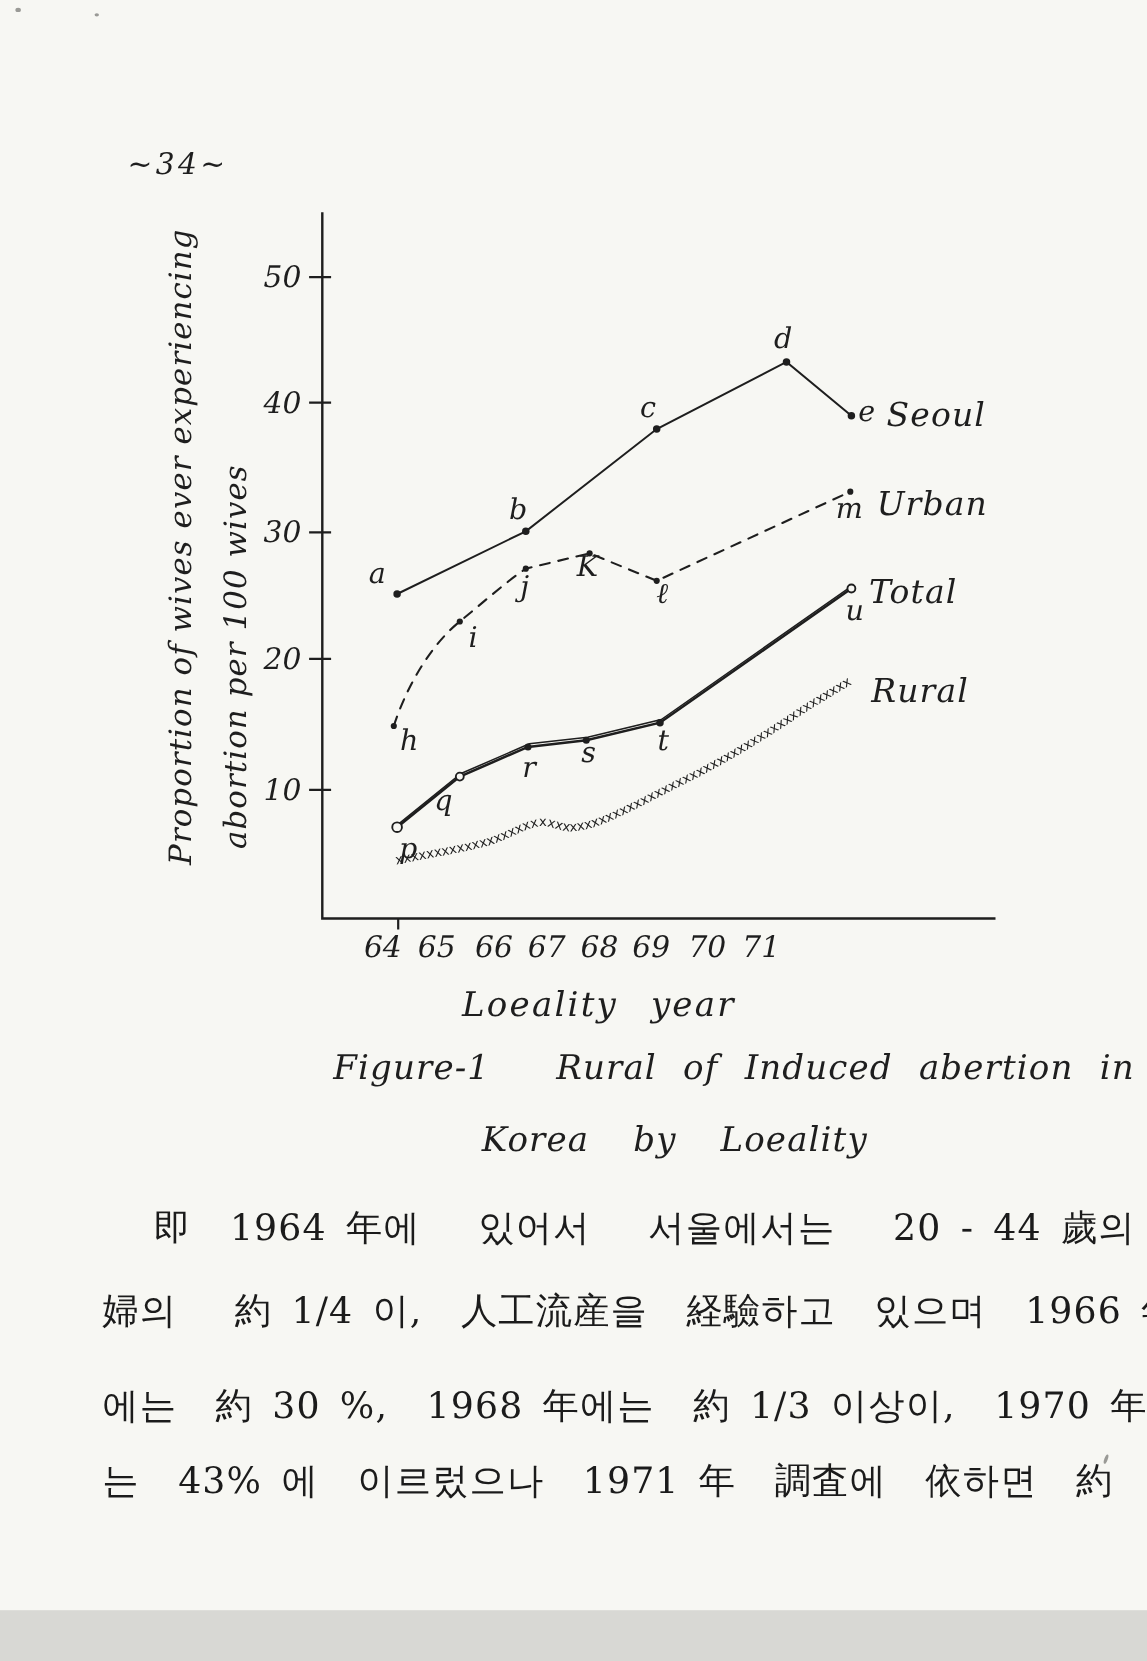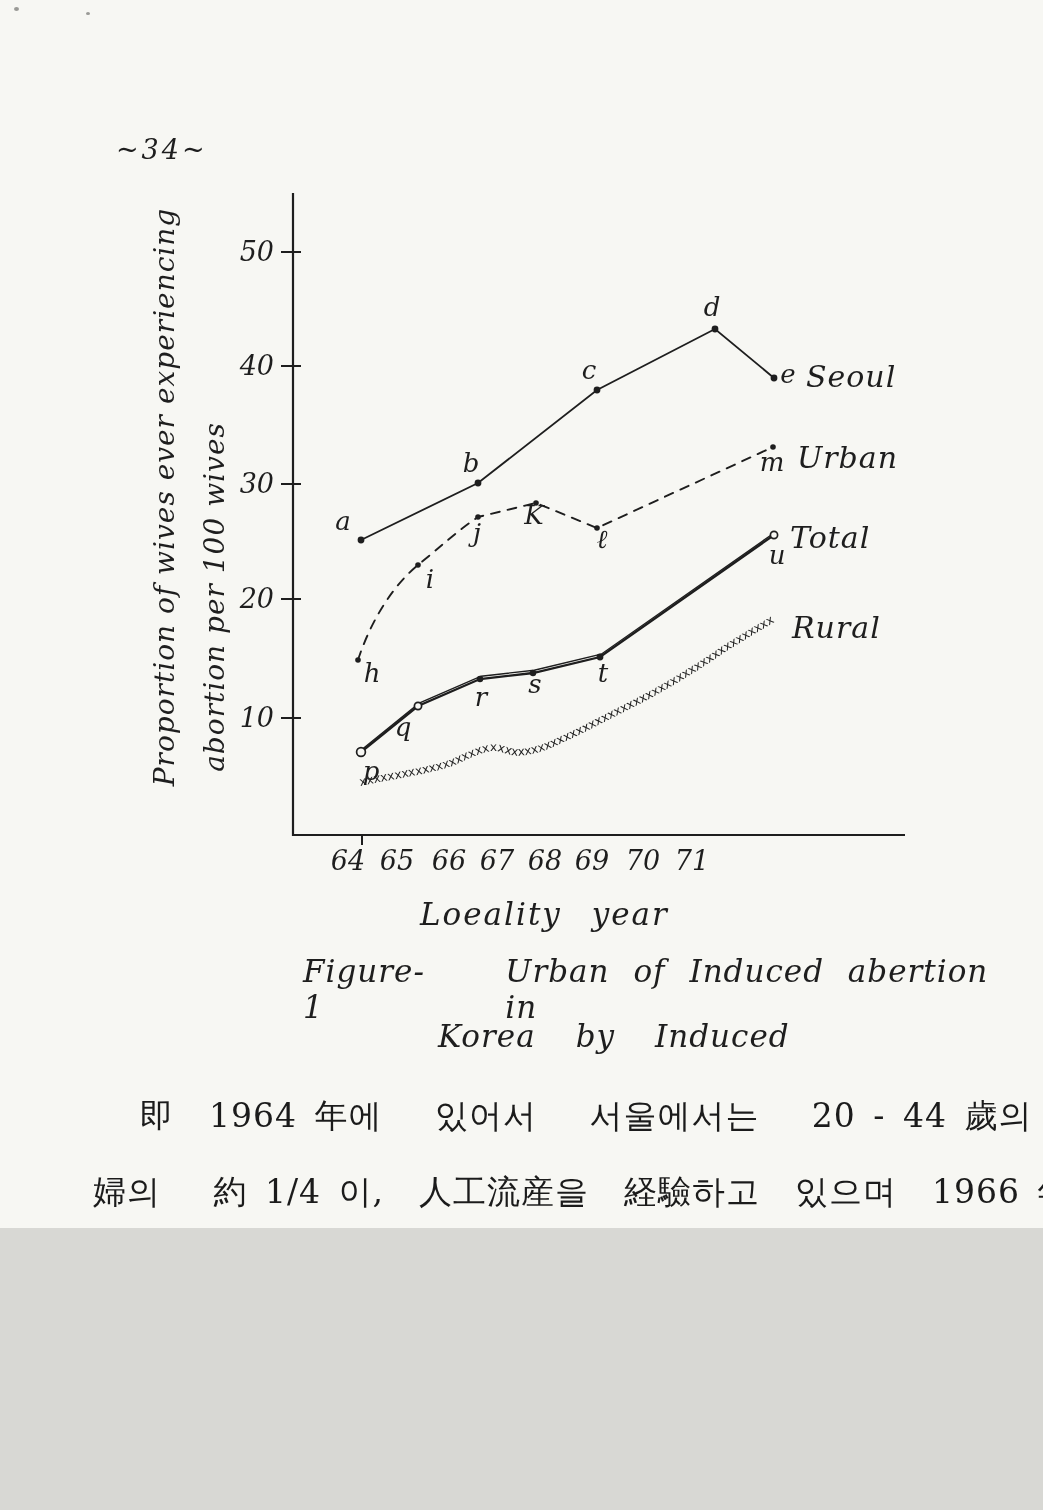--- a/index.html
+++ b/index.html
@@ -1,18 +1,18 @@
 <!DOCTYPE html>
 <html><head>
 <meta charset="utf-8">
 <style>
   html,body{margin:0;padding:0;background:#d8d8d4;}
   #page{
     position:relative;
-    width:1043px;height:1228px;
+    width:1043px;height:1464px;
     margin:0 auto;
     background:#f7f7f3;
     overflow:hidden;
     color:#1e1e1e;
     font-family:"DejaVu Serif", serif;
     text-decoration:underline;
   }
   .hand{font-style:italic;font-family:"DejaVu Serif", serif;color:#1e1e1e;}
   .abs{position:absolute;}
   #page-number{left:116px;top:134px;font-size:27px;letter-spacing:3px;}
@@ -143,25 +143,26 @@
         <textPath href="#ruralPath" xlink:href="#ruralPath">xxxxxxxxxxxxxxxxxxxxxxxxxxxxxxxxxxxxxxxxxxxxxxxxxxxxxxxxxxxxxxxxxxxxxxxxxxxxxxxx</textPath>
       </text>
       <text class="legend-label" x="652" y="458">Rural</text>
     </g>
   </svg>
 
   <div id="xlabel" class="abs hand">Loeality year</div>
 
   <div id="caption-1" class="abs hand caption-row">
     <span class="part1">Figure-1</span>
-    <span class="part2">Urban of Induced abertion in</span>
+    <span class="part2">Rural of Induced abertion in</span>
   </div>
   <div id="caption-2" class="abs hand caption-row">
     <span>Korea</span>
     <span>by</span>
-    <span>Induced</span>
+    <span>Loeality</span>
   </div>
 
   <div id="body-1" class="abs body-line">即  1964 年에   있어서   서울에서는   20 - 44 歲의  既婚</div>
   <div id="body-2" class="abs body-line">婦의   約 1/4 이,  人工流産을  経驗하고  있으며  1966 年</div>
   <div id="body-3" class="abs body-line">에는  約 30 %,  1968 年에는  約 1/3 이상이,  1970 年에</div>
+  <div id="body-4" class="abs body-line">는  43% 에  이르렀으나  1971 年  調査에  依하면  約</div>
 
 </div>
 
 </body></html>

